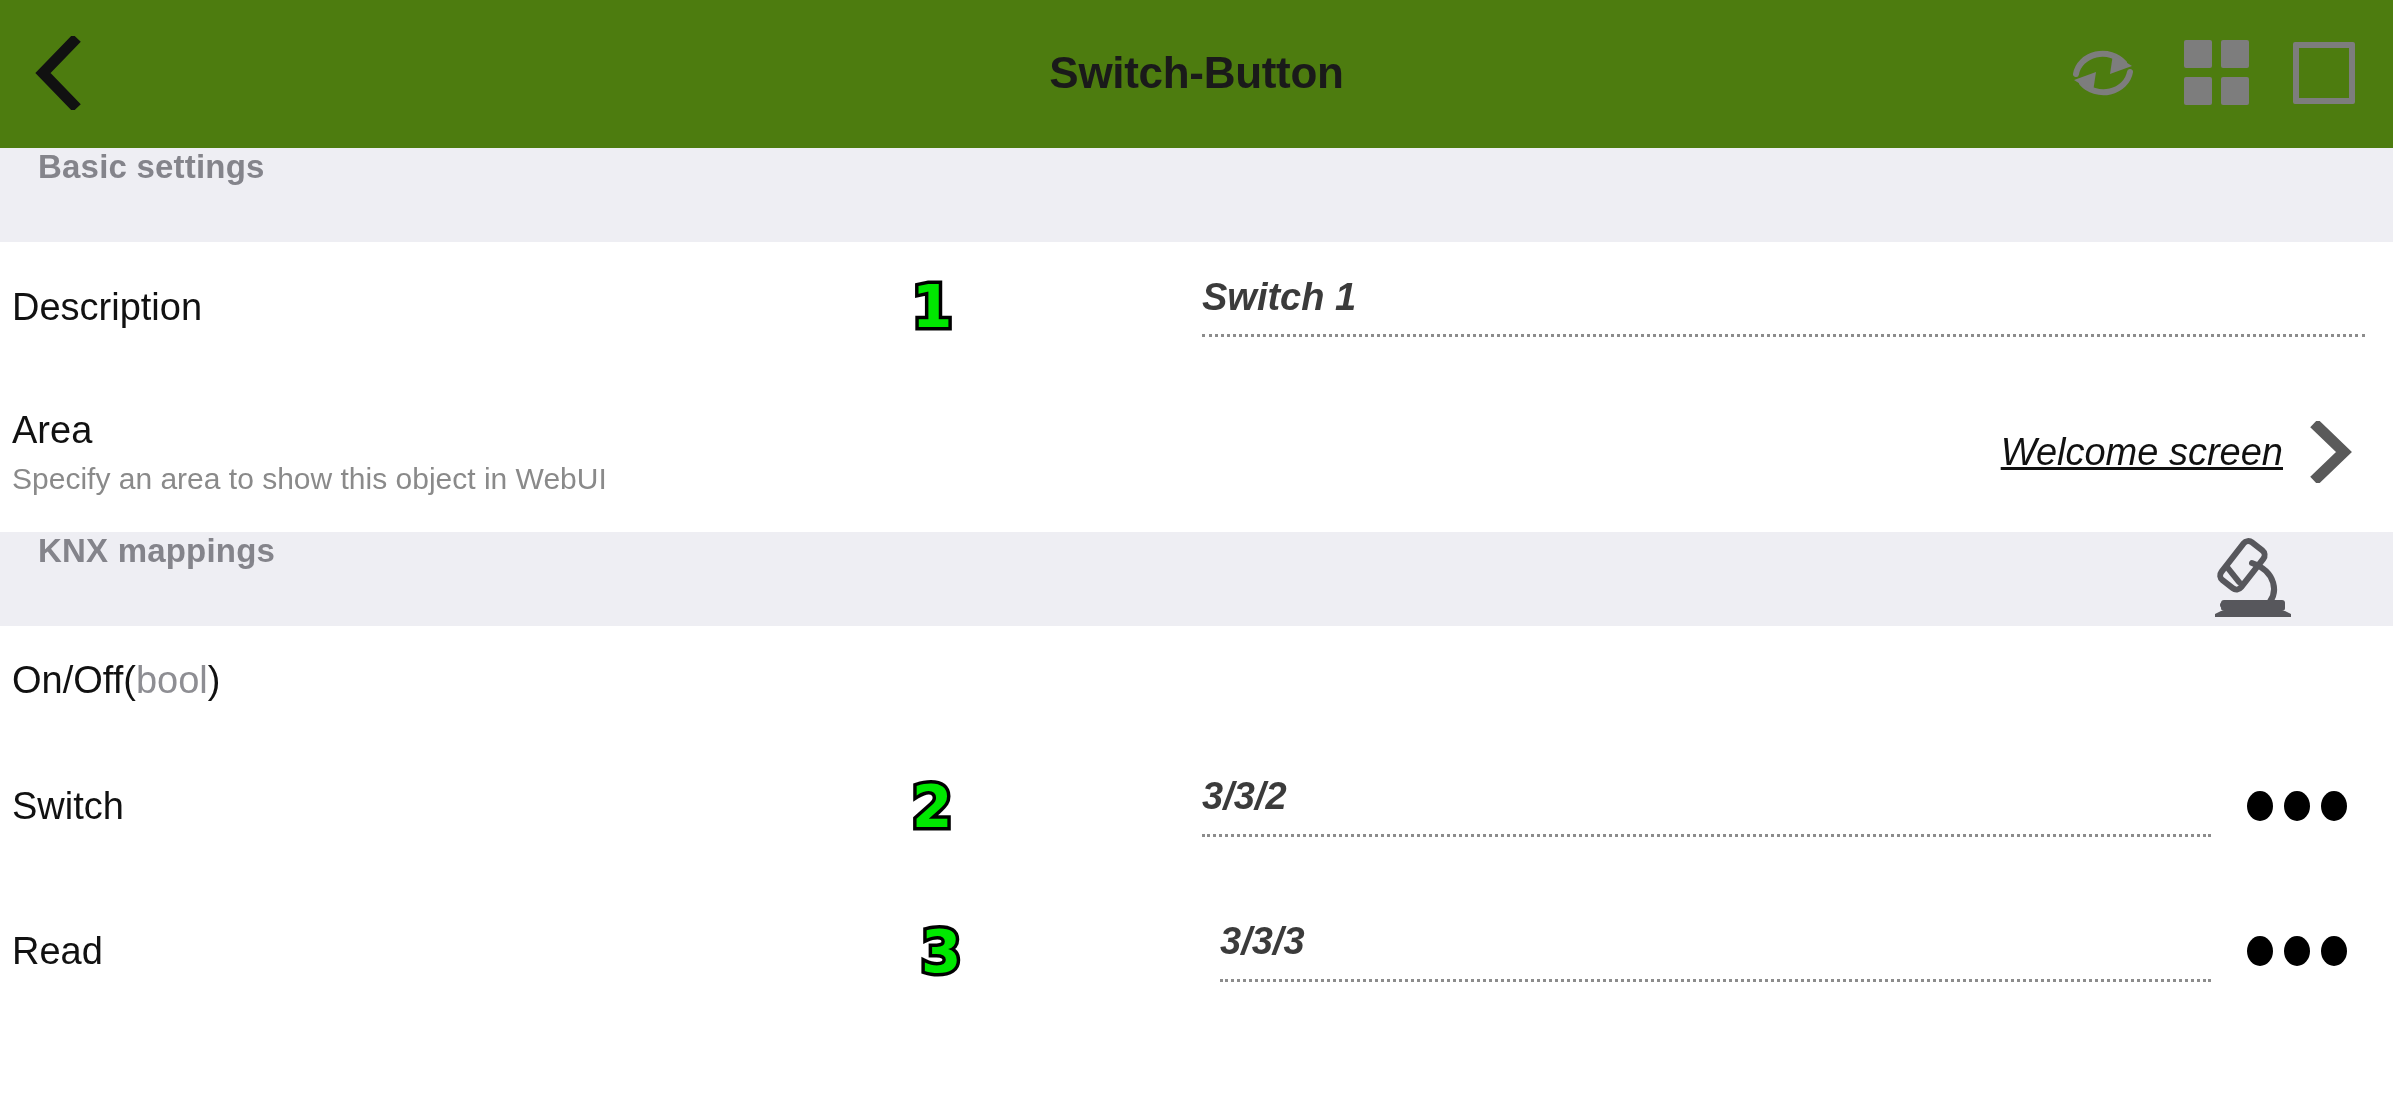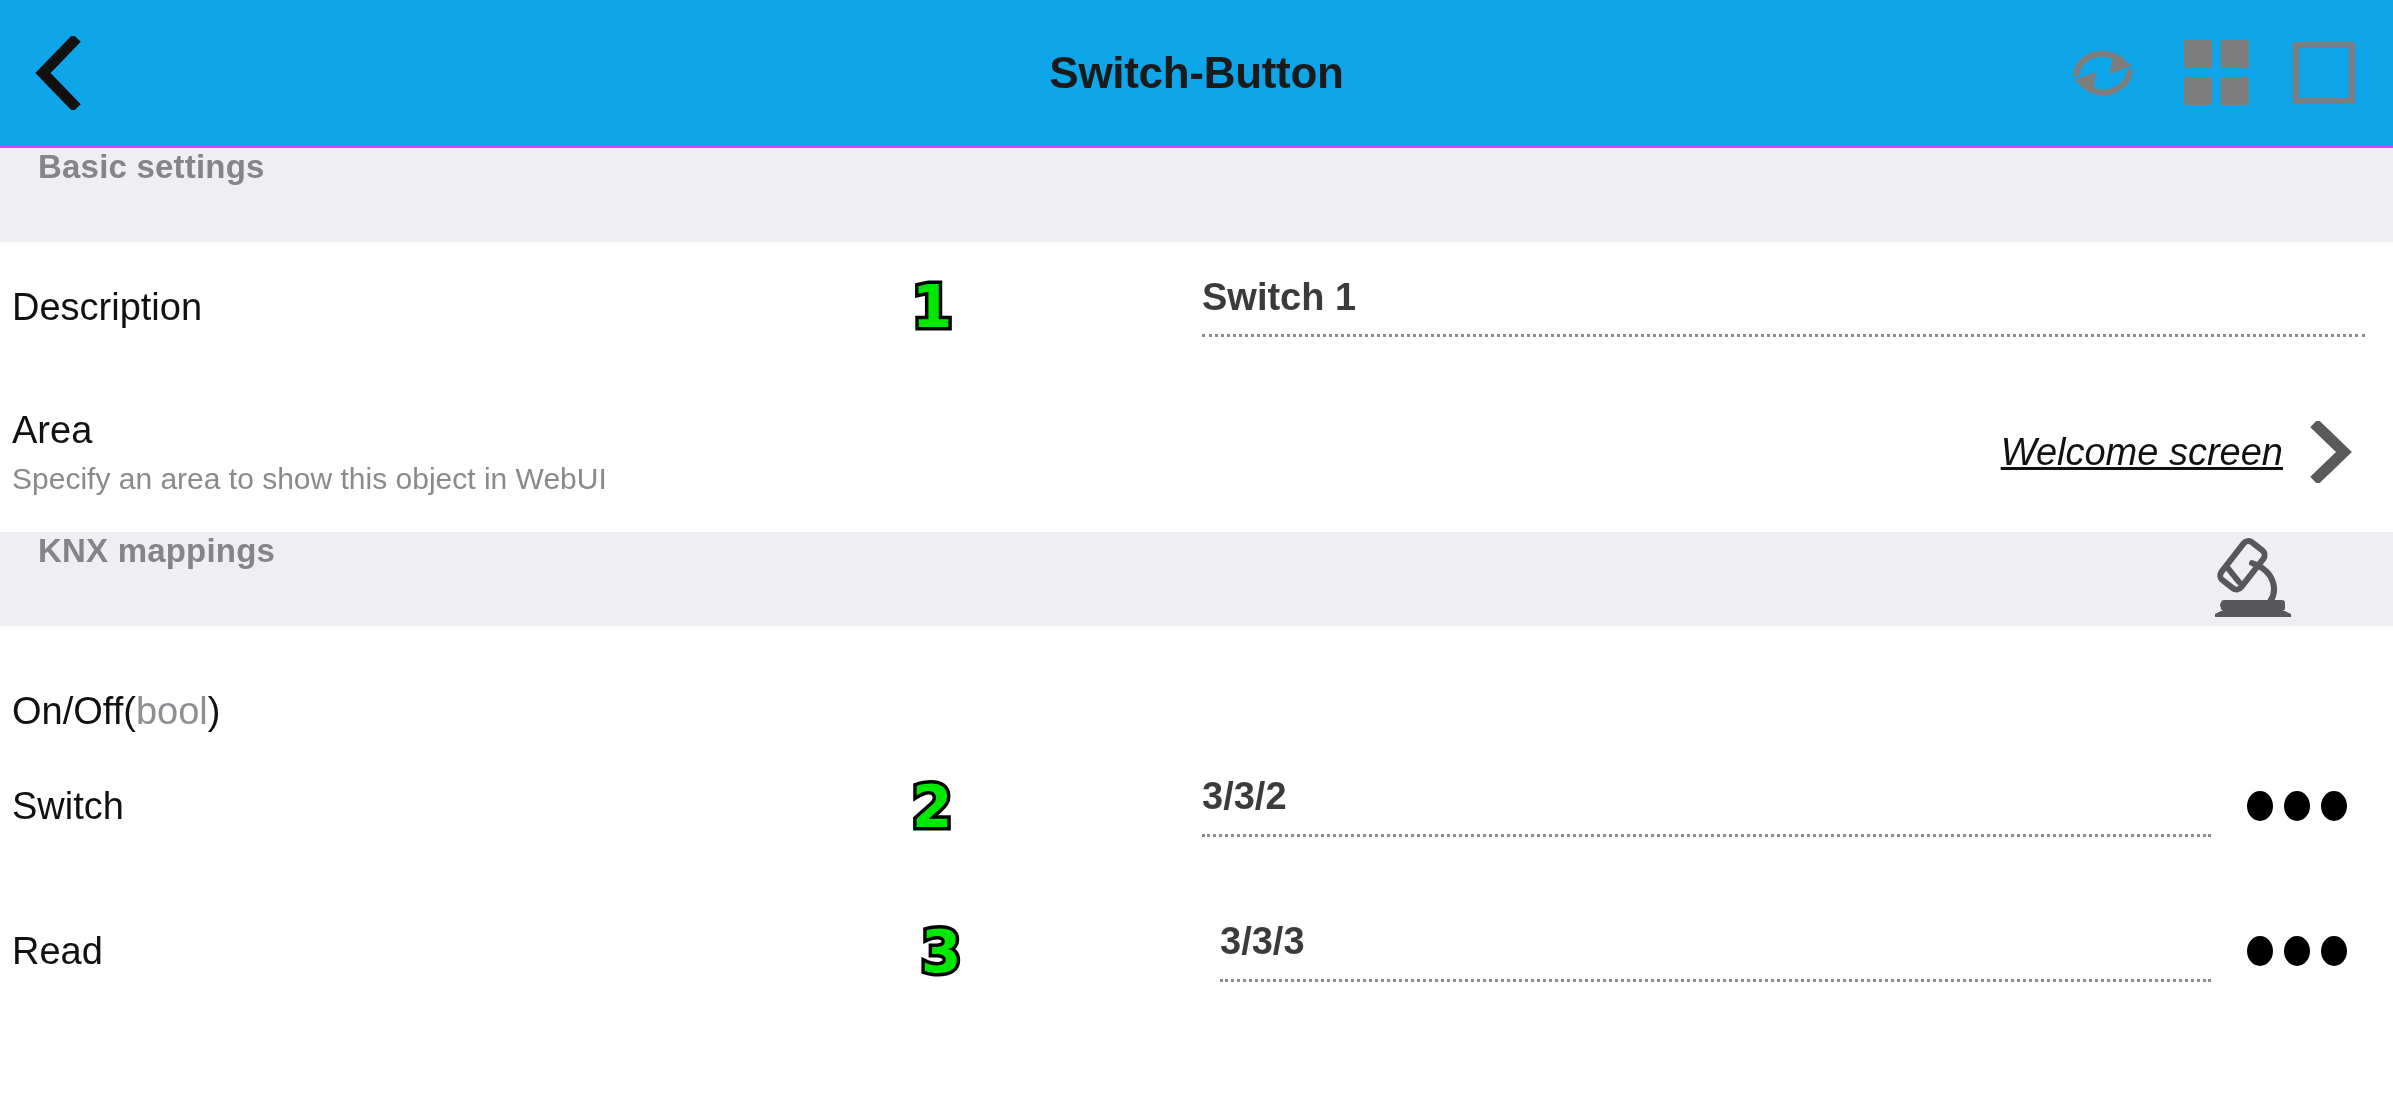--- a/index.html
+++ b/index.html
@@ -20,22 +20,22 @@
     height: 1094px;
     position: relative;
     background: #ffffff;
   }
 
   
   .topbar {
     position: relative;
     height: 148px;
     box-sizing: border-box;
-    border-bottom: 3px solid #d946ef;
-    background: #0ea5e9;
+    border-bottom: 3px solid #4d7c0f;
+    background: #4d7c0f;
     display: flex;
     align-items: center;
   }
   .back-btn {
     position: absolute;
     left: 28px;
     top: 50%;
     transform: translateY(-50%);
     width: 60px;
     height: 70px;
@@ -120,21 +120,21 @@
   .row {
     position: relative;
     background: #ffffff;
     display: flex;
     align-items: center;
     padding: 0 28px 0 12px;
     box-sizing: border-box;
   }
   .row-desc { height: 130px; }
   .row-area { height: 160px; }
-  .row-onoff { height: 108px; align-items: flex-end; }
+  .row-onoff { height: 108px; }
   .row-write { height: 145px; }
   .row-read { height: 145px; gap: 9px; }
 
   .row-label-col {
     width: 900px;
     flex: 0 0 auto;
     display: flex;
     flex-direction: column;
     justify-content: center;
   }
@@ -168,20 +168,21 @@
     font-family: "DejaVu Sans", sans-serif;
     user-select: none;
   }
 
   
   .value-col {
     flex: 1 1 auto;
     display: flex;
     align-items: center;
     min-width: 0;
+    font-style: italic;
   }
   .dotted-field {
     flex: 1 1 auto;
     min-width: 0;
     position: relative;
     padding-bottom: 16px;
     border-bottom: 3px dotted #8c8c8c;
     cursor: text;
   }
   .dotted-field .field-text {

